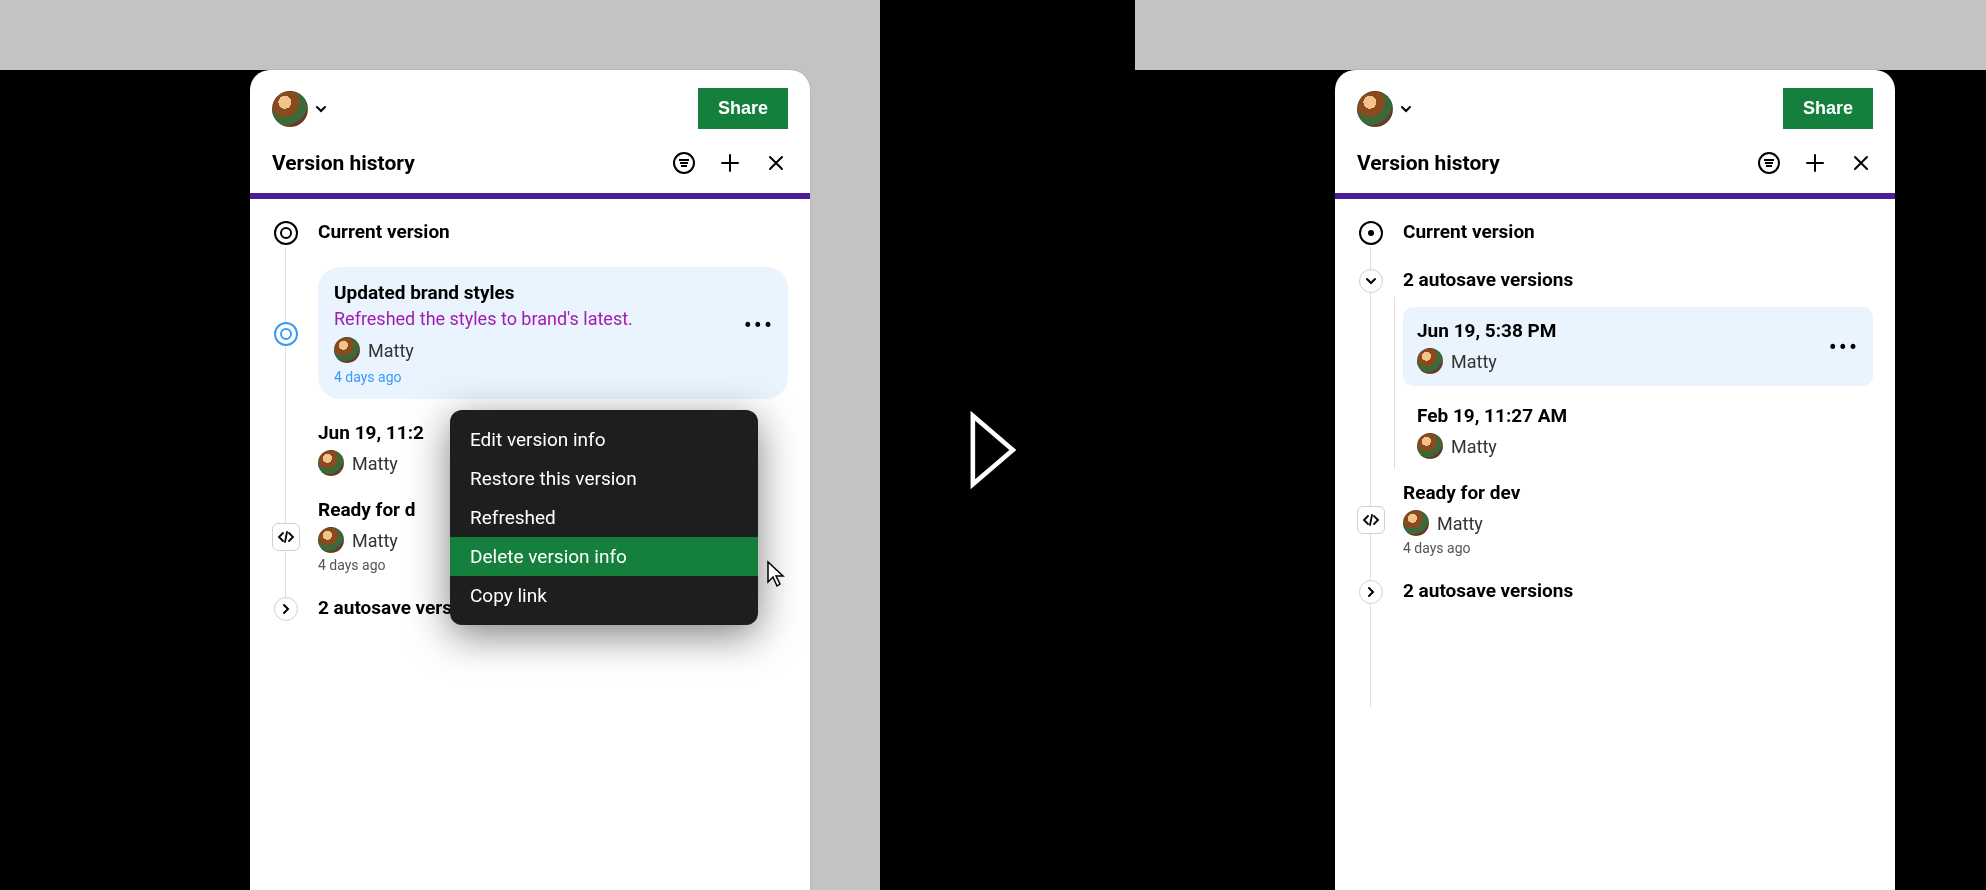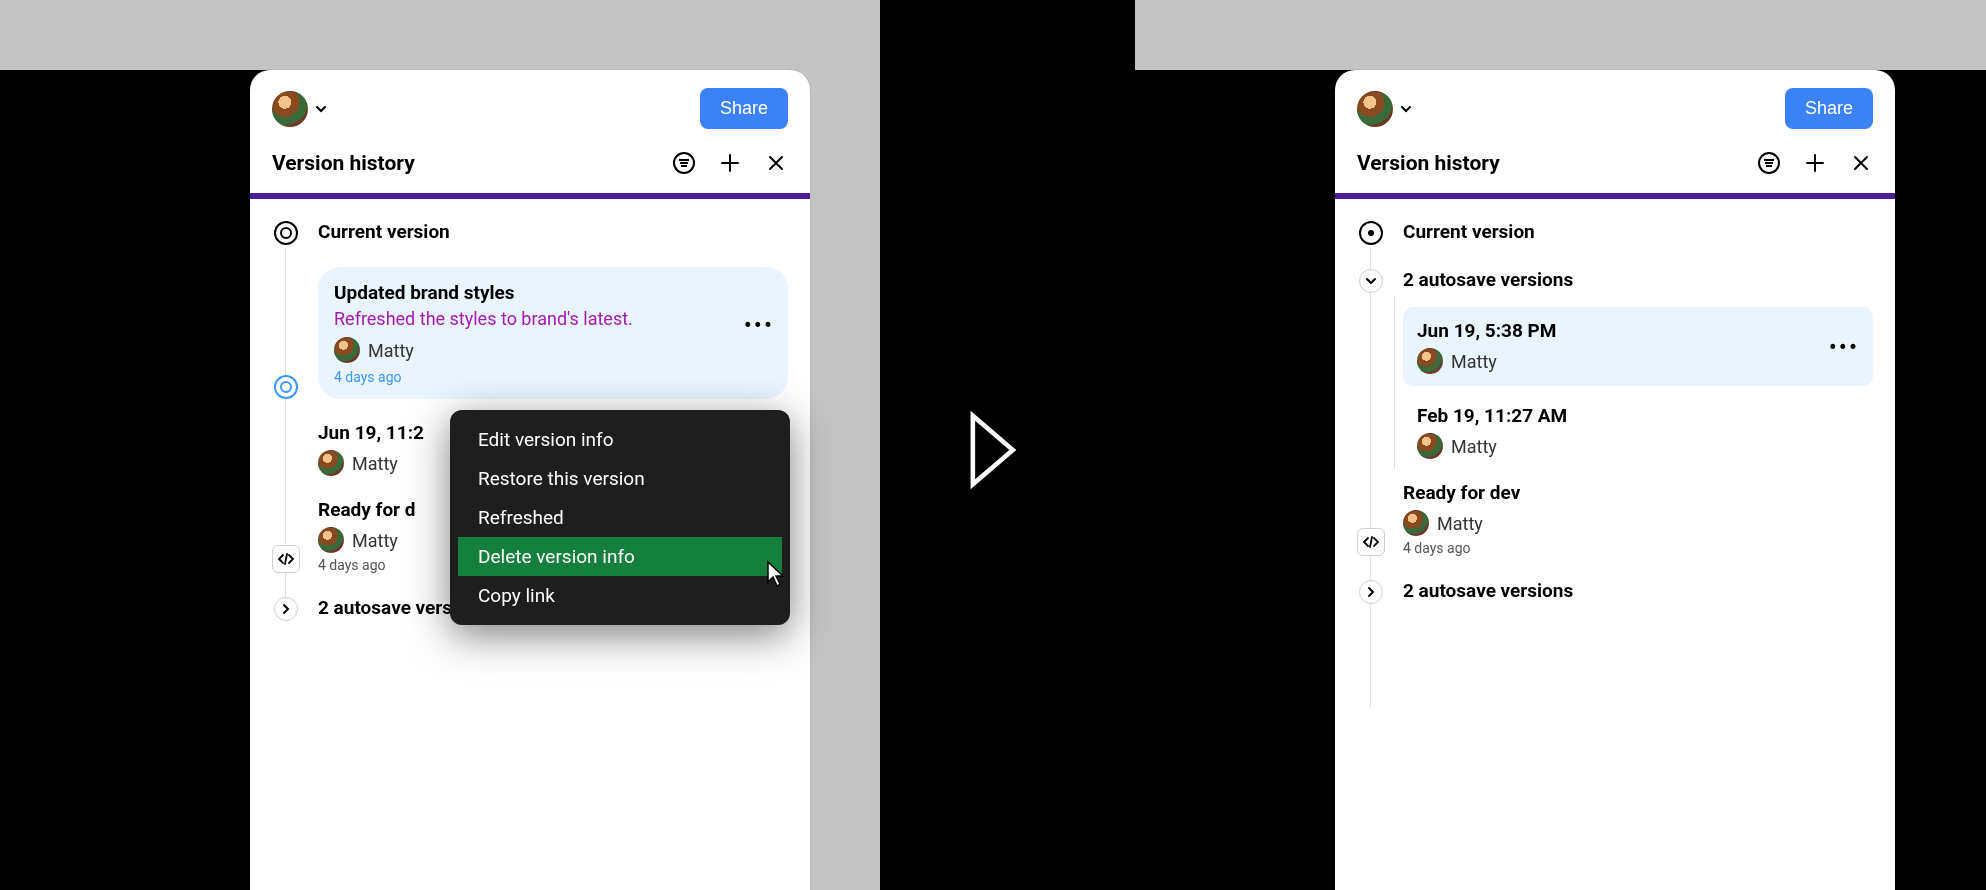--- a/index.html
+++ b/index.html
@@ -52,26 +52,26 @@
     width: 36px; height: 36px; border-radius: 50%;
     background: radial-gradient(circle at 35% 30%, #f2c38a 0 20%, #8a4a20 20% 45%, #3a6a3a 45% 70%, #6a3a2a 70% 100%);
     border: 1px solid rgba(0,0,0,.1);
     flex-shrink:0;
   }
   .avatar.sm { width:26px; height:26px; }
 
   .chev { display:inline-flex; }
 
   .share-btn {
-    background: #3b82f6;
+    background: #15803d;
     color: #fff;
-    font-weight: 400;
+    font-weight: 700;
     font-size: 18px;
     padding: 10px 20px;
-    border-radius: 8px;
+    border-radius: 0;
     border: none;
     cursor: pointer;
   }
 
   .section-header {
     display: flex;
     align-items: center;
     justify-content: space-between;
     padding: 14px 22px 18px 22px;
     border-bottom: 6px solid #4c1d95;
@@ -86,21 +86,21 @@
   }
 
   .timeline {
     position: relative;
     padding: 20px 22px 20px 22px;
   }
   .row {
     position: relative;
     display: flex;
     gap: 18px;
-    align-items: flex-end;
+    align-items: center;
   }
   .gutter {
     width: 28px;
     flex-shrink: 0;
     display:flex; justify-content:center;
     padding-top: 2px;
     position: relative;
   }
   .marker {
     width: 24px; height: 24px;
@@ -163,24 +163,24 @@
   }
   .more.topish { top:auto; bottom:60px; transform:none; }
 
   .spacer { height: 22px; }
 
   
   .menu {
     position:absolute;
     top: 340px;
     left: 200px;
-    width: 340px;
+    width: 308px;
     background:#1e1e1e;
     border-radius:12px;
-    padding:10px 8px;
+    padding:10px 0;
     color:#fff;
     font-size:19px;
     box-shadow: 0 10px 40px rgba(0,0,0,.5);
     z-index:10;
   }
   .menu-item {
     padding:8px 20px;
     cursor:pointer;
     white-space:nowrap;
   }

